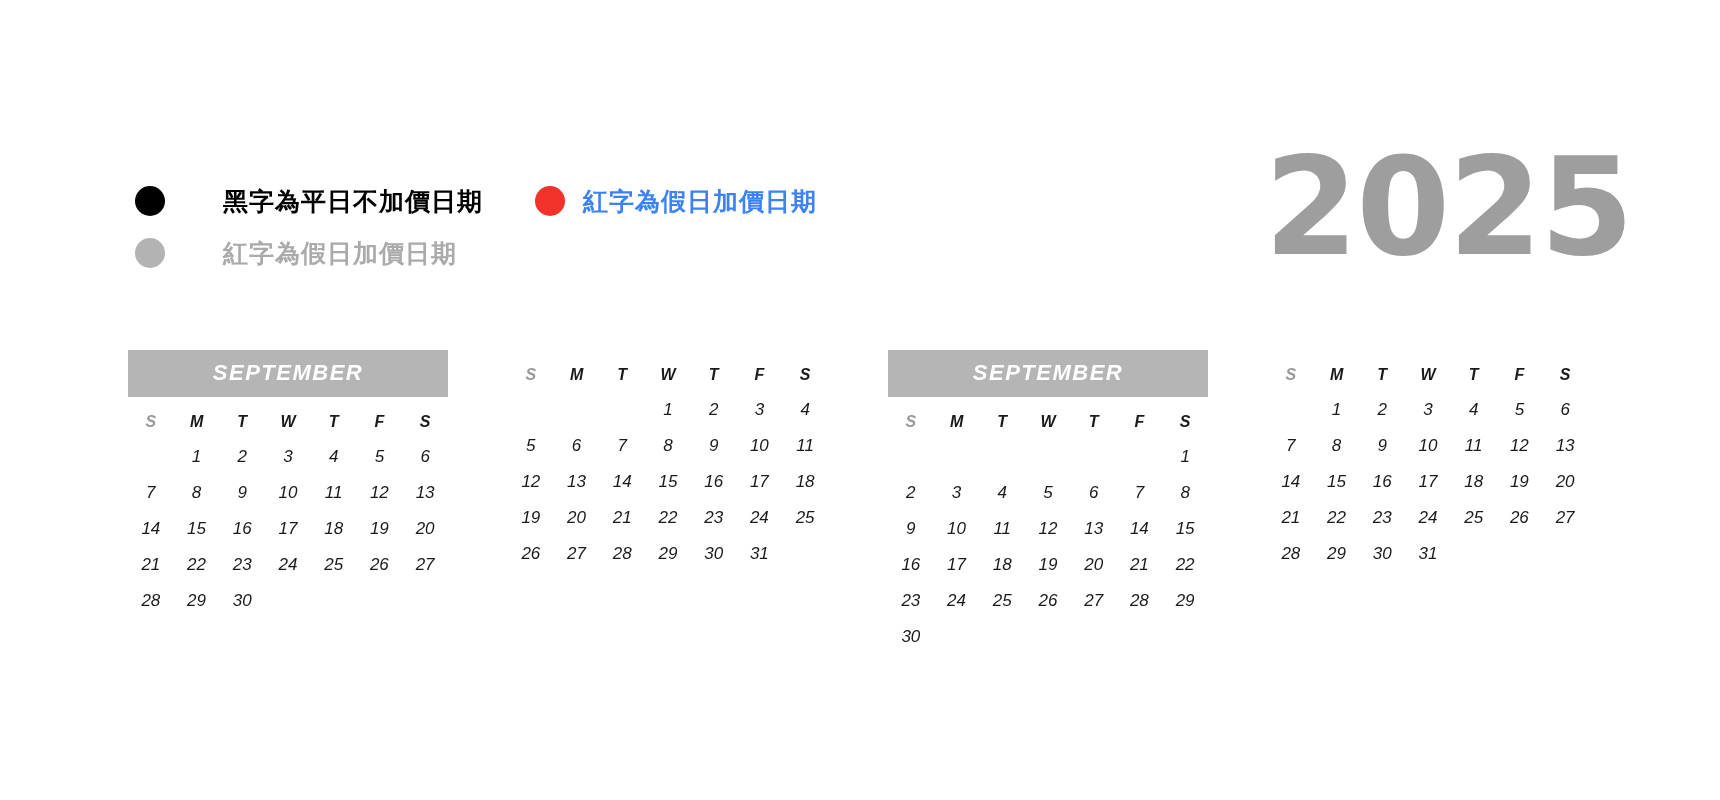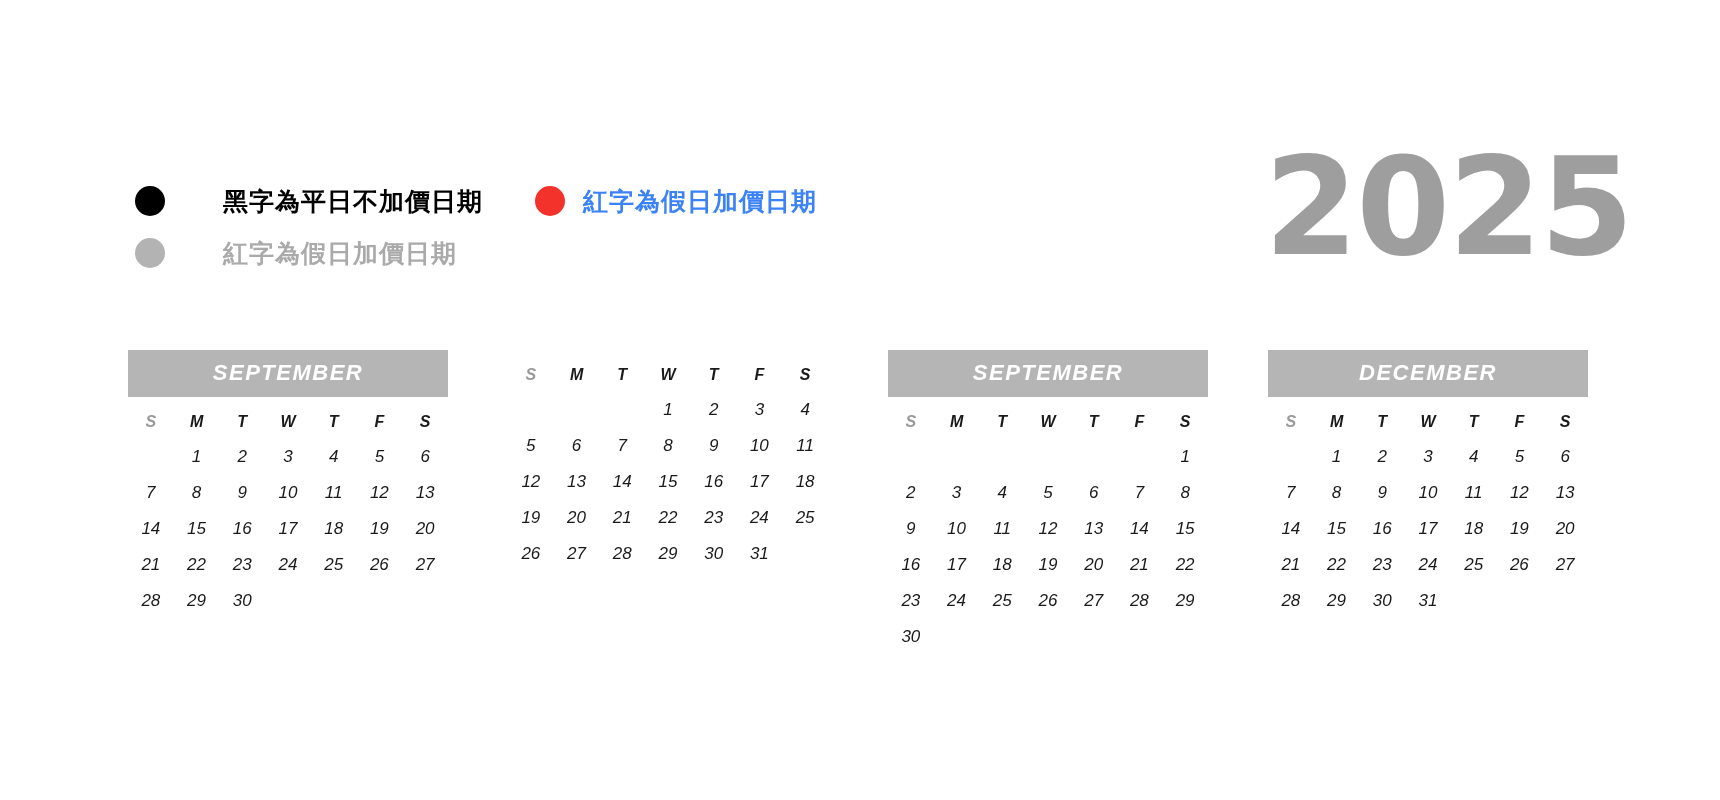--- a/index.html
+++ b/index.html
@@ -331,21 +331,20 @@
             <td class="empty"></td>
             <td class="empty"></td>
             <td class="empty"></td>
             <td class="empty"></td>
           </tr>
         </tbody>
     </table>
   </div>
 
   <div class="month">
-    <div class="month-title">DECEMBER</div>
     <table class="cal">
       <thead>
         <tr>
           <th class="sun">S</th>
           <th>M</th>
           <th>T</th>
           <th>W</th>
           <th>T</th>
           <th>F</th>
           <th class="sat">S</th>

